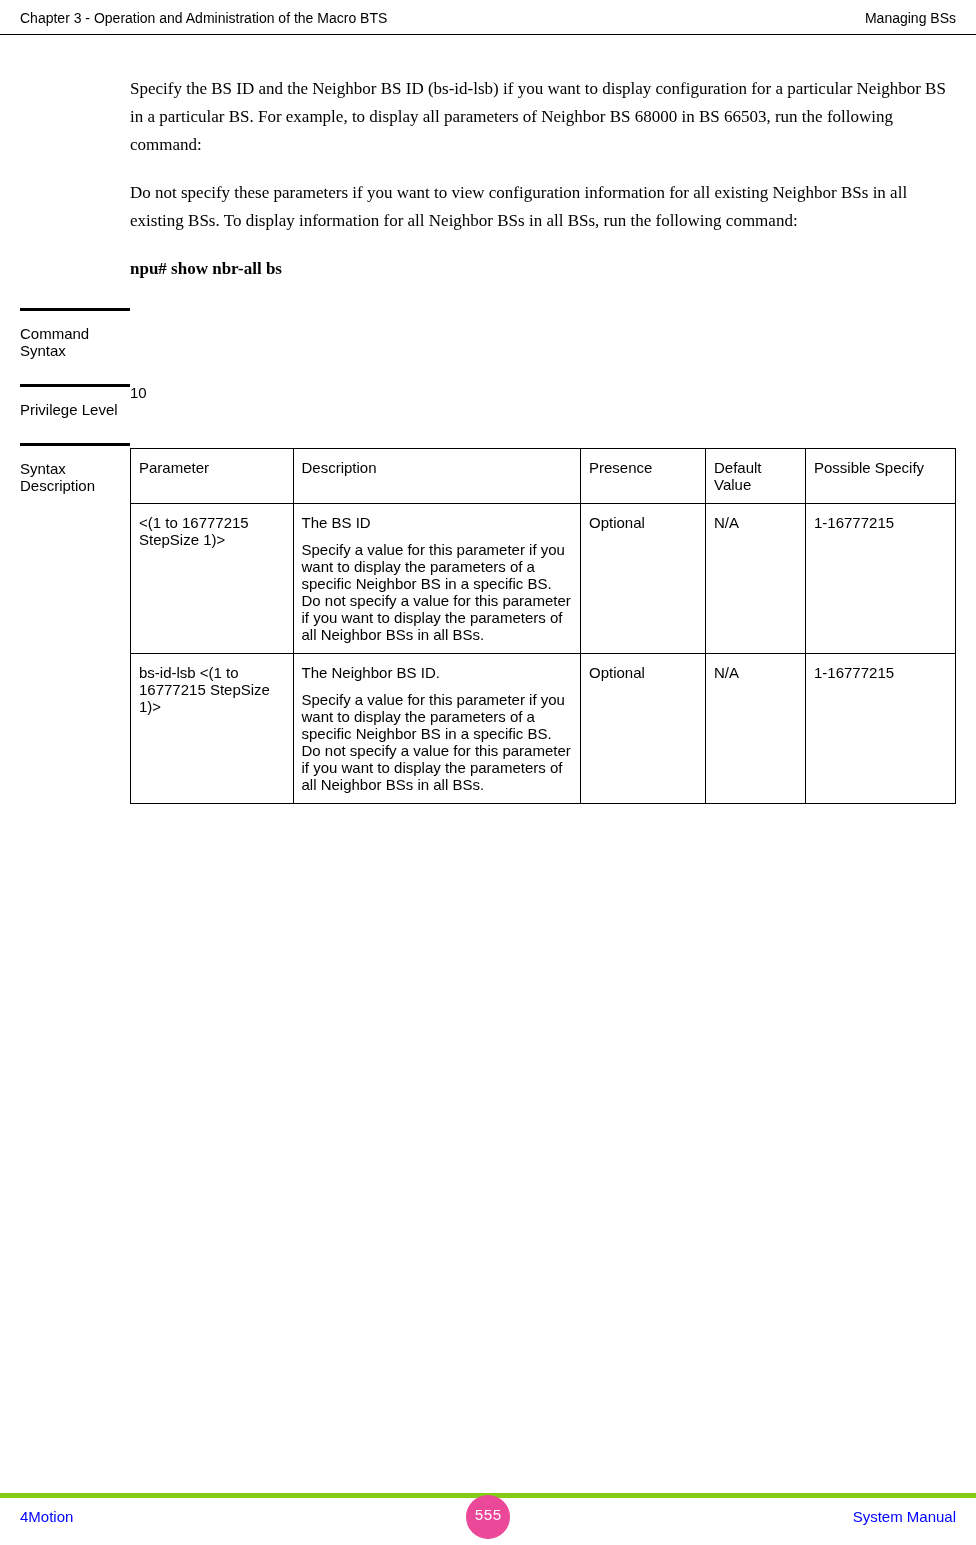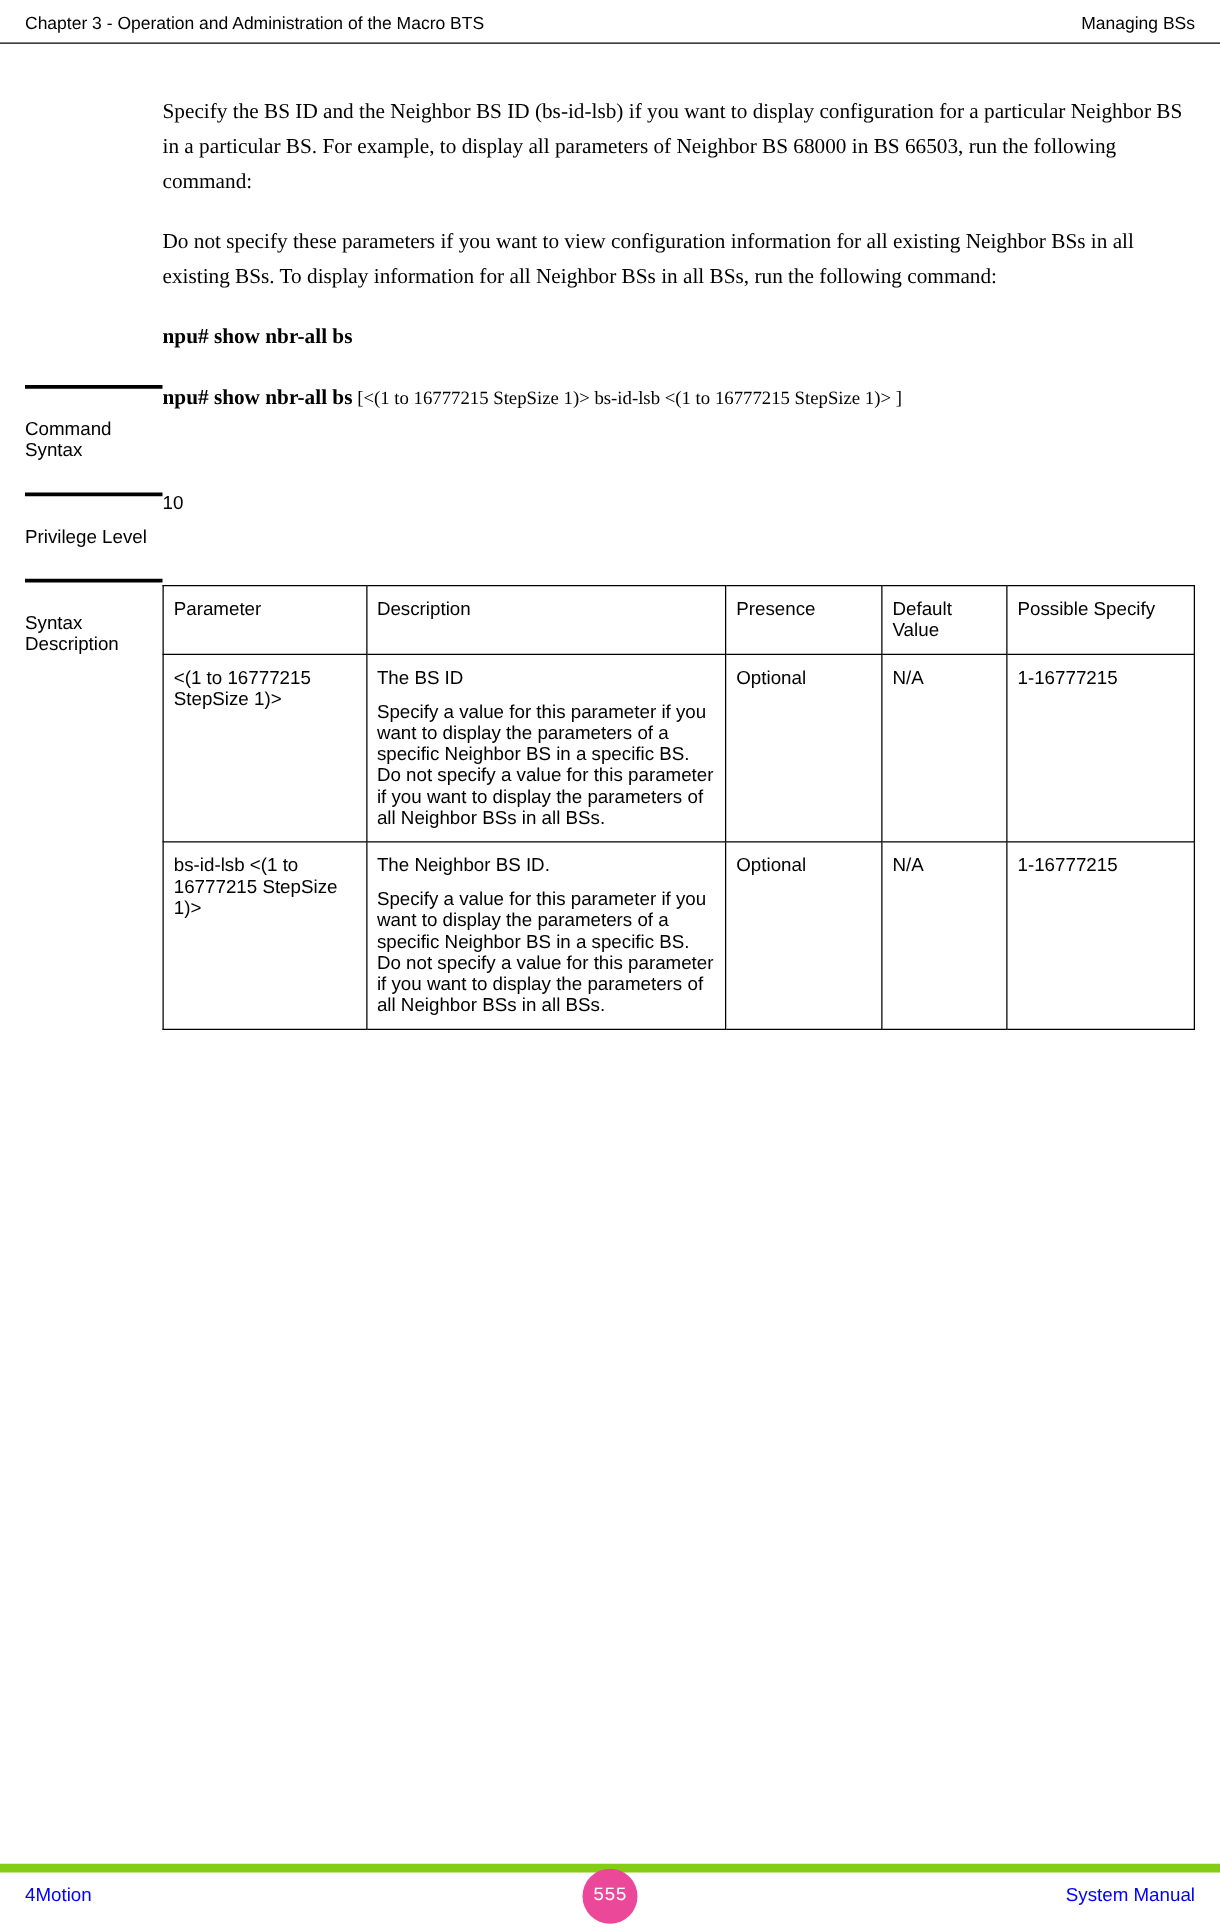--- a/index.html
+++ b/index.html
@@ -41,21 +41,21 @@
     .section-row {
       display: flex;
       margin-top: 25px;
       padding: 0 20px;
     }
     .section-label {
       width: 110px;
       flex-shrink: 0;
       font-size: 15px;
       color: #000;
-      padding-top: 24px;
+      padding-top: 14px;
       border-top: 3px solid #000;
       padding-right: 10px;
     }
     .section-content {
       flex: 1;
       font-size: 15px;
       color: #000;
     }
     .command-syntax-text {
       font-family: "Book Antiqua", Palatino, serif;
@@ -91,21 +91,21 @@
     }
     .footer {
       position: absolute;
       bottom: 0;
       left: 0;
       right: 0;
       display: flex;
       align-items: center;
       justify-content: space-between;
       padding: 10px 20px 20px 20px;
-      border-top: 7px solid #84cc16;
+      border-top: 5px solid #84cc16;
     }
     .footer-left {
       color: #0000ff;
       font-size: 15px;
     }
     .footer-right {
       color: #0000ff;
       font-size: 15px;
     }
     .page-badge {
@@ -138,23 +138,20 @@
 </div>
 
 <div class="body-content">
   <p class="body-text">Specify the BS ID and the Neighbor BS ID (bs-id-lsb) if you want to display configuration for a particular Neighbor BS in a particular BS. For example, to display all parameters of Neighbor BS 68000 in BS 66503, run the following command:</p>
   <p class="body-text">Do not specify these parameters if you want to view configuration information for all existing Neighbor BSs in all existing BSs. To display information for all Neighbor BSs in all BSs, run the following command:</p>
   <p class="body-text bold">npu# show nbr-all bs</p>
 </div>
 
 <div class="section-row">
   <div class="section-label">Command Syntax</div>
-  <div class="section-content command-syntax-text">
-    <span class="command-syntax-bold">npu# show nbr-all bs</span><span> [&lt;(1 to 16777215 StepSize 1)&gt; bs-id-lsb &lt;(1 to 16777215 StepSize 1)&gt; ]</span>
-  </div>
 </div>
 
 <div class="section-row">
   <div class="section-label">Privilege Level</div>
   <div class="section-content">10</div>
 </div>
 
 <div class="section-row">
   <div class="section-label">Syntax Description</div>
   <div class="section-content">

